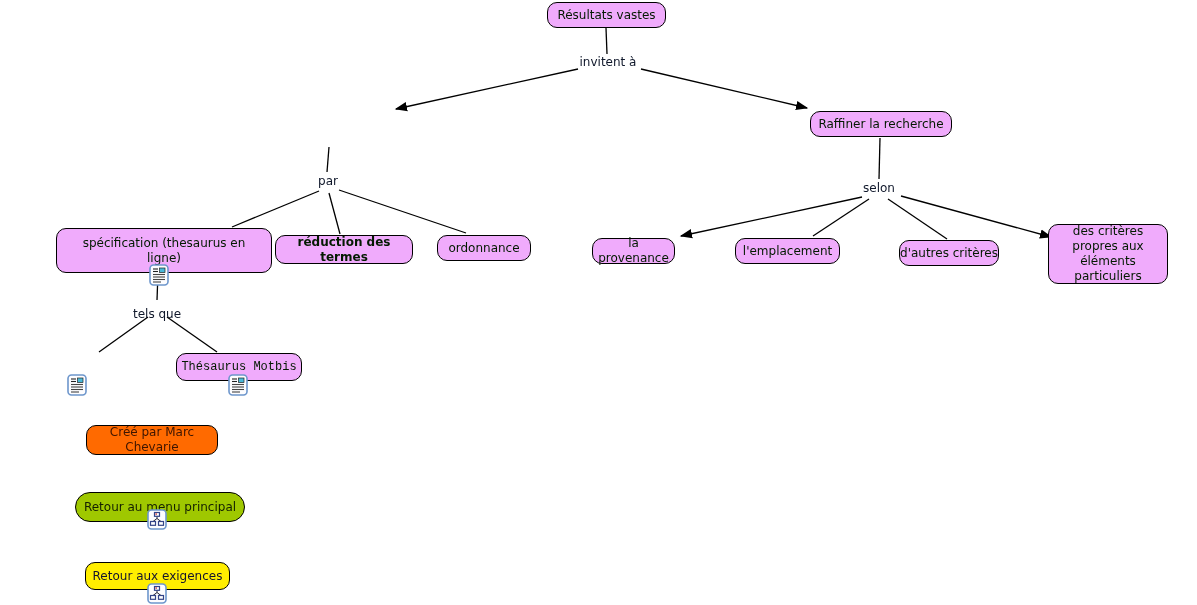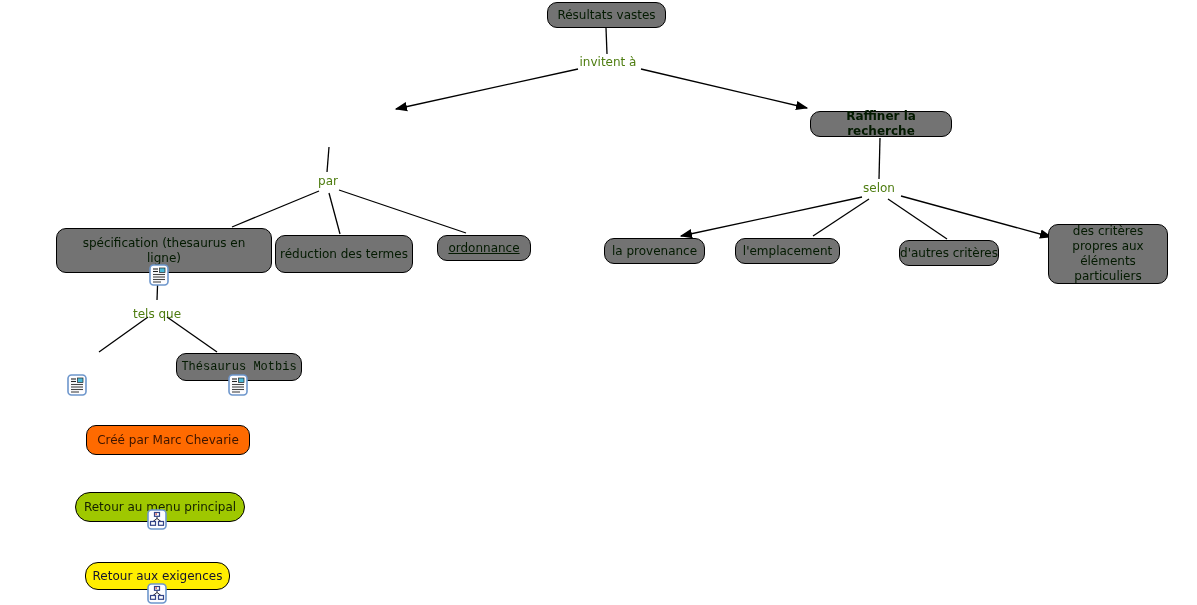--- a/index.html
+++ b/index.html
@@ -25,29 +25,29 @@
     justify-content: center;
     text-align: center;
     white-space: pre-line;
     font-size: 12px;
     line-height: 1.25;
     border: 1.6px solid #000000;
     border-radius: 10px;
     z-index: 2;
     cursor: default;
   }
-  .green  { background: #737373; color: #031a00; }
+  .green  { background: #f0abfc; color: #031a00; }
   .orange { background: #ff6a00; color: #3d1500; }
   .olive  { background: #9fc800; color: #142000; }
-  .yellow { background: #ffee00; color: #14142e; border-radius: 13px; }
+  .yellow { background: #ffee00; color: #14142e; }
   .link-label {
     position: absolute;
     transform: translate(-50%, -50%);
     font-size: 12px;
-    color: #4d7c0f;
+    color: #0f172a;
     white-space: nowrap;
     z-index: 1;
     padding: 0 2px;
     text-align: right;
   }
   .mini-icon {
     position: absolute;
     width: 20px;
     z-index: 3;
     display: inline-block;
@@ -80,31 +80,31 @@
       <line x1="901" y1="196" x2="1051" y2="237" marker-end="url(#arrowhead)"></line>
       <line x1="158" y1="273" x2="157" y2="300"></line>
       <line x1="148" y1="317" x2="99" y2="352"></line>
       <line x1="167" y1="317" x2="217" y2="352"></line>
     </g>
   </svg>
 
   <div class="node green" style="left:547px; top:2px;   width:119px; height:26px;">Résultats vastes</div>
   <div class="node green" style="left:56px;  top:228px; width:216px; height:45px;">spécification (thesaurus en
 ligne)</div>
-  <div class="node green" style="left:275px; top:235px; width:138px; height:38px;">réduction des termes</div>
-  <div class="node green" style="left:437px; top:235px; width:94px;  height:26px;text-decoration:underline;">ordonnance</div>
-  <div class="node green" style="left:810px; top:111px; width:142px; height:26px;font-weight:bold;">Raffiner la recherche</div>
-  <div class="node green" style="left:592px; top:238px; width:101px; height:26px;margin-left:12px;">la provenance</div>
+  <div class="node green" style="left:275px; top:235px; width:138px; height:29px;font-weight:bold;">réduction des termes</div>
+  <div class="node green" style="left:437px; top:235px; width:94px;  height:26px;">ordonnance</div>
+  <div class="node green" style="left:810px; top:111px; width:142px; height:26px;">Raffiner la recherche</div>
+  <div class="node green" style="left:592px; top:238px; width:83px; height:26px;">la provenance</div>
   <div class="node green" style="left:735px; top:238px; width:105px; height:26px;">l'emplacement</div>
   <div class="node green" style="left:899px; top:240px; width:100px; height:26px;">d'autres critères</div>
   <div class="node green" style="left:1048px;top:224px; width:120px; height:60px;">des critères
 propres aux éléments
 particuliers</div>
   <div class="node green" style="left:176px; top:353px; width:126px; height:28px;font-family:Liberation Mono, monospace;">Thésaurus Motbis</div>
-  <div class="node orange" style="left:86px;  top:425px; width:164px; height:30px;">Créé par Marc Chevarie</div>
+  <div class="node orange" style="left:86px;  top:425px; width:132px; height:30px;">Créé par Marc Chevarie</div>
   <div class="node olive" style="left:75px;  top:492px; width:170px; height:30px;border-radius:15px;">Retour au menu principal</div>
   <div class="node yellow" style="left:85px;  top:562px; width:145px; height:28px;">Retour aux exigences</div>
 
   <div class="link-label" style="left:608px; top:62px;">invitent à</div>
   <div class="link-label" style="left:328px; top:181px;">par</div>
   <div class="link-label" style="left:879px; top:188px;">selon</div>
   <div class="link-label" style="left:157px; top:314px;">tels que</div>
 
   <span class="mini-icon" style="left:149px; top:264px;">
     <svg width="20" height="22" viewBox="0 0 20 22">

